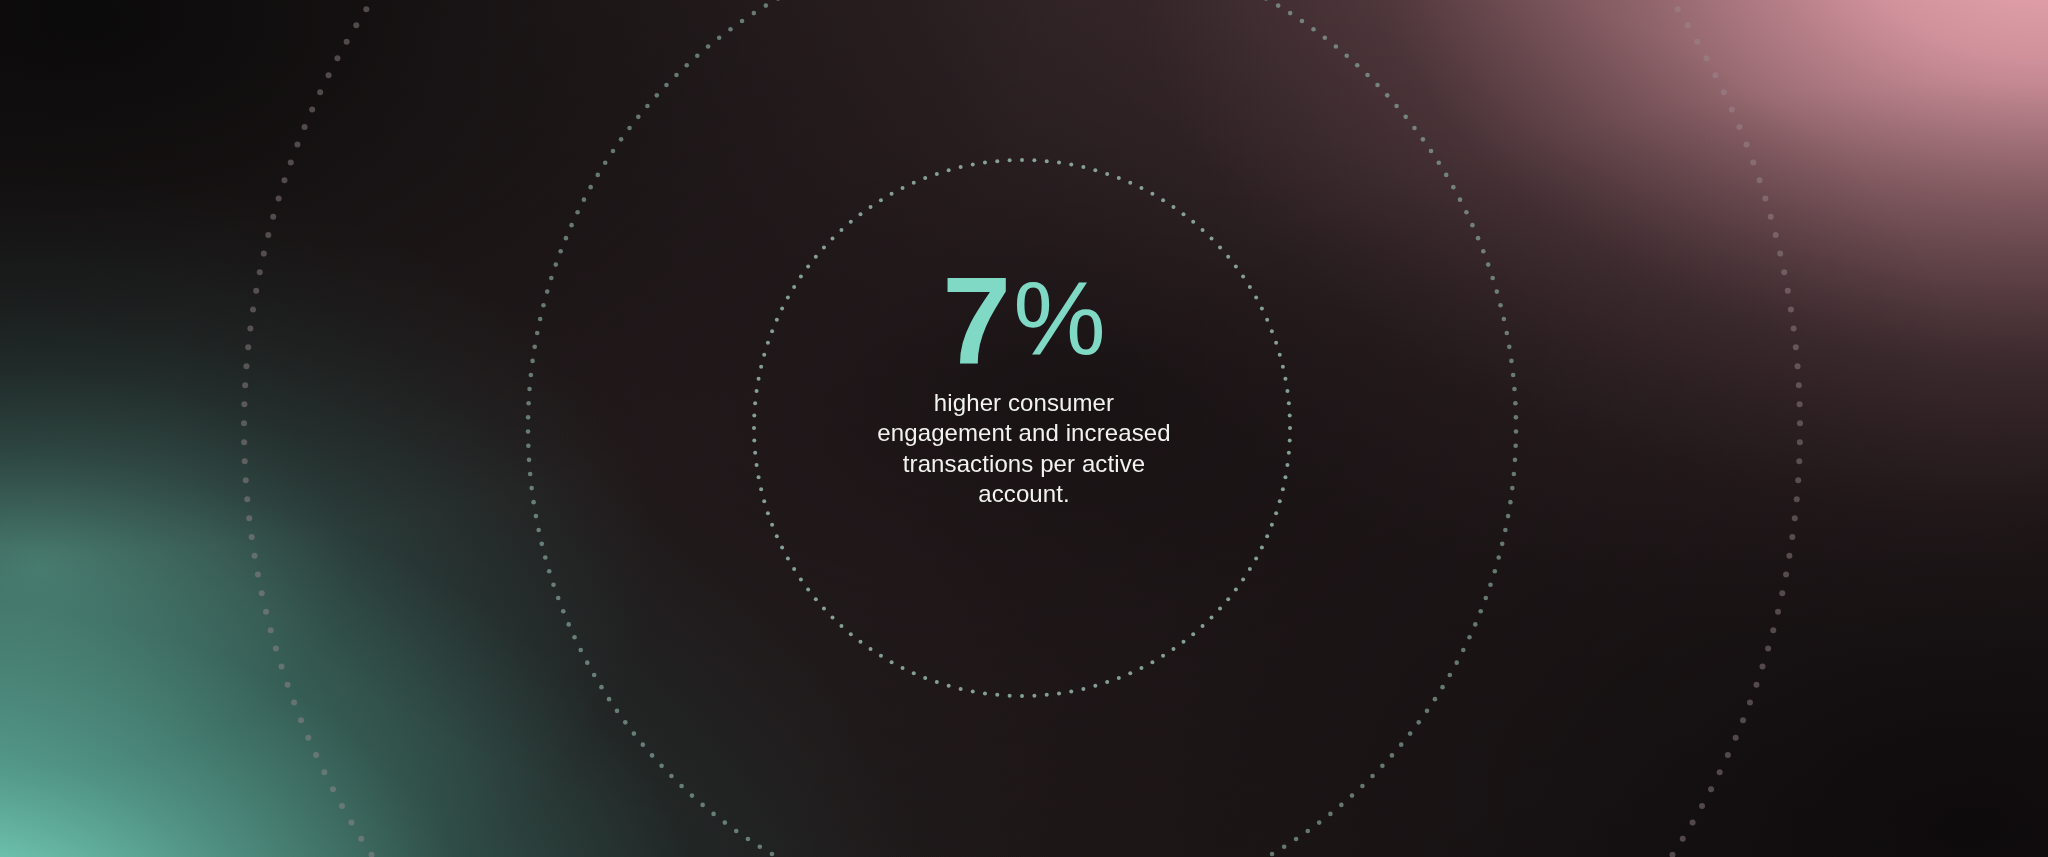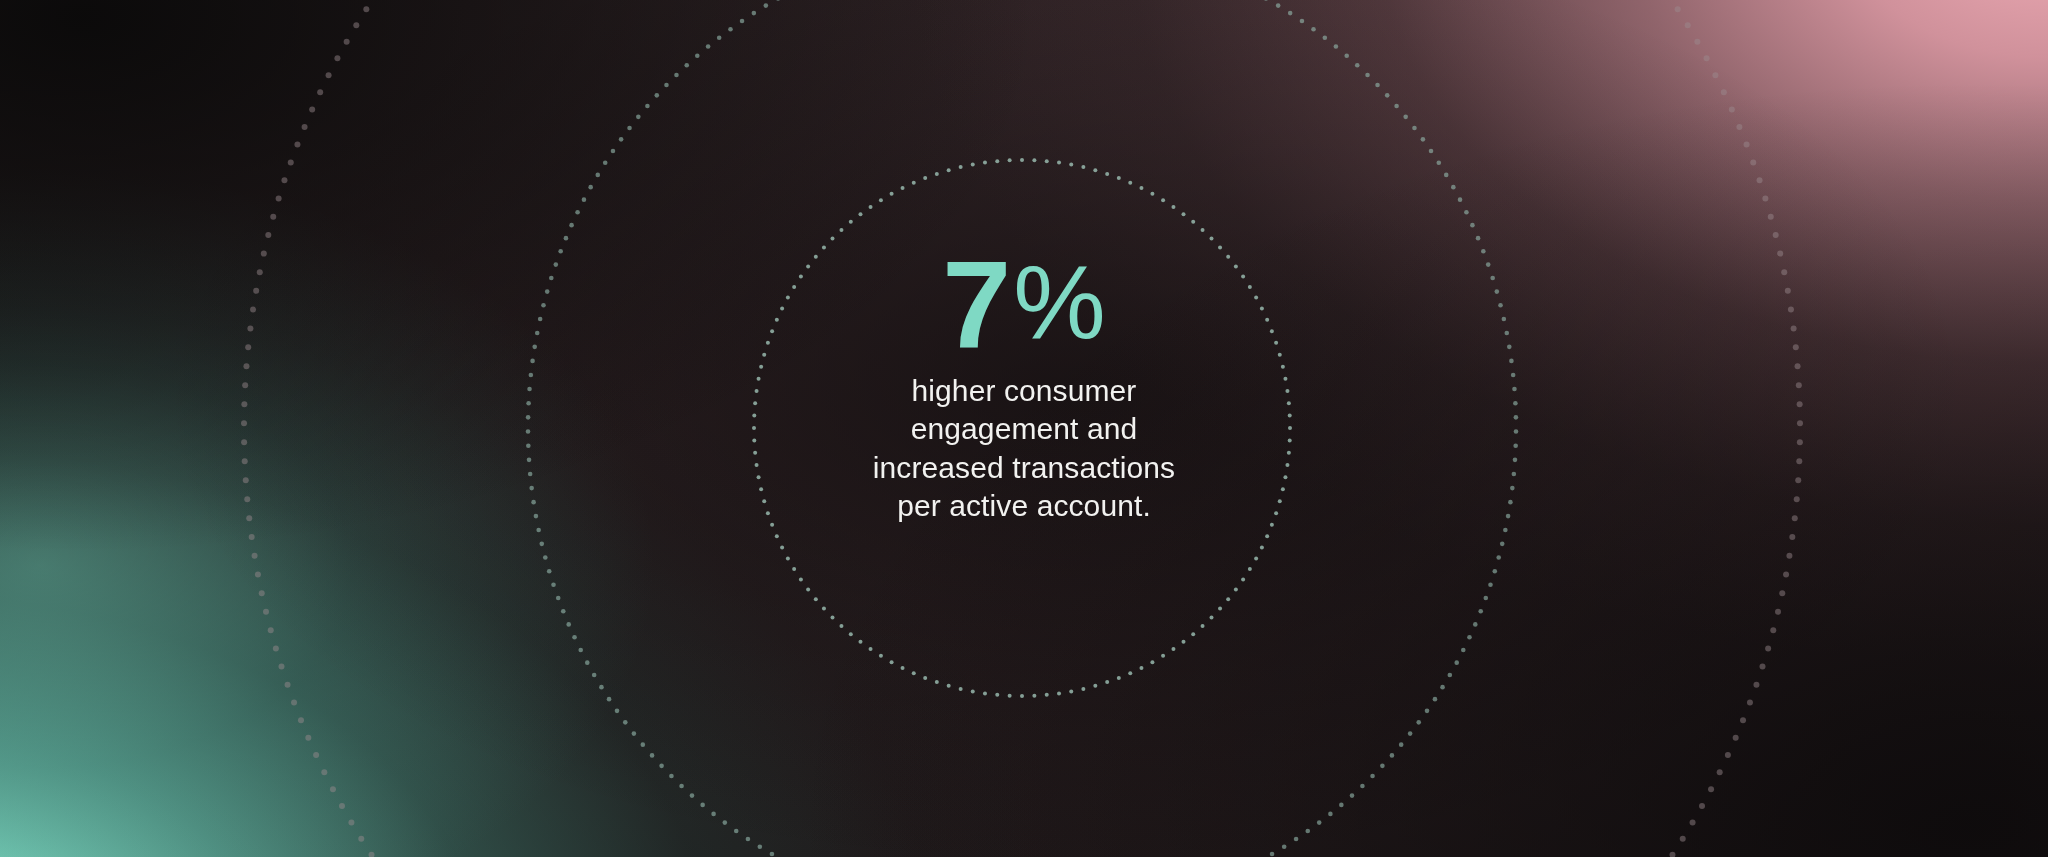--- a/index.html
+++ b/index.html
@@ -112,21 +112,21 @@
 
   #stat-unit {
     font-size: 104px;
     font-weight: 300;
     line-height: 1.0;
     margin-left: 4px;
     margin-top: 2px;
   }
 
   #caption {
-    font-size: 30px;
+    font-size: 24px;
     font-weight: 400;
     line-height: 1.27;
     letter-spacing: 0.1px;
     max-width: 320px;
   }
 </style>
 </head>
 <body>
 
 <div id="stage" style="background-color: rgb(27, 21, 22);">

